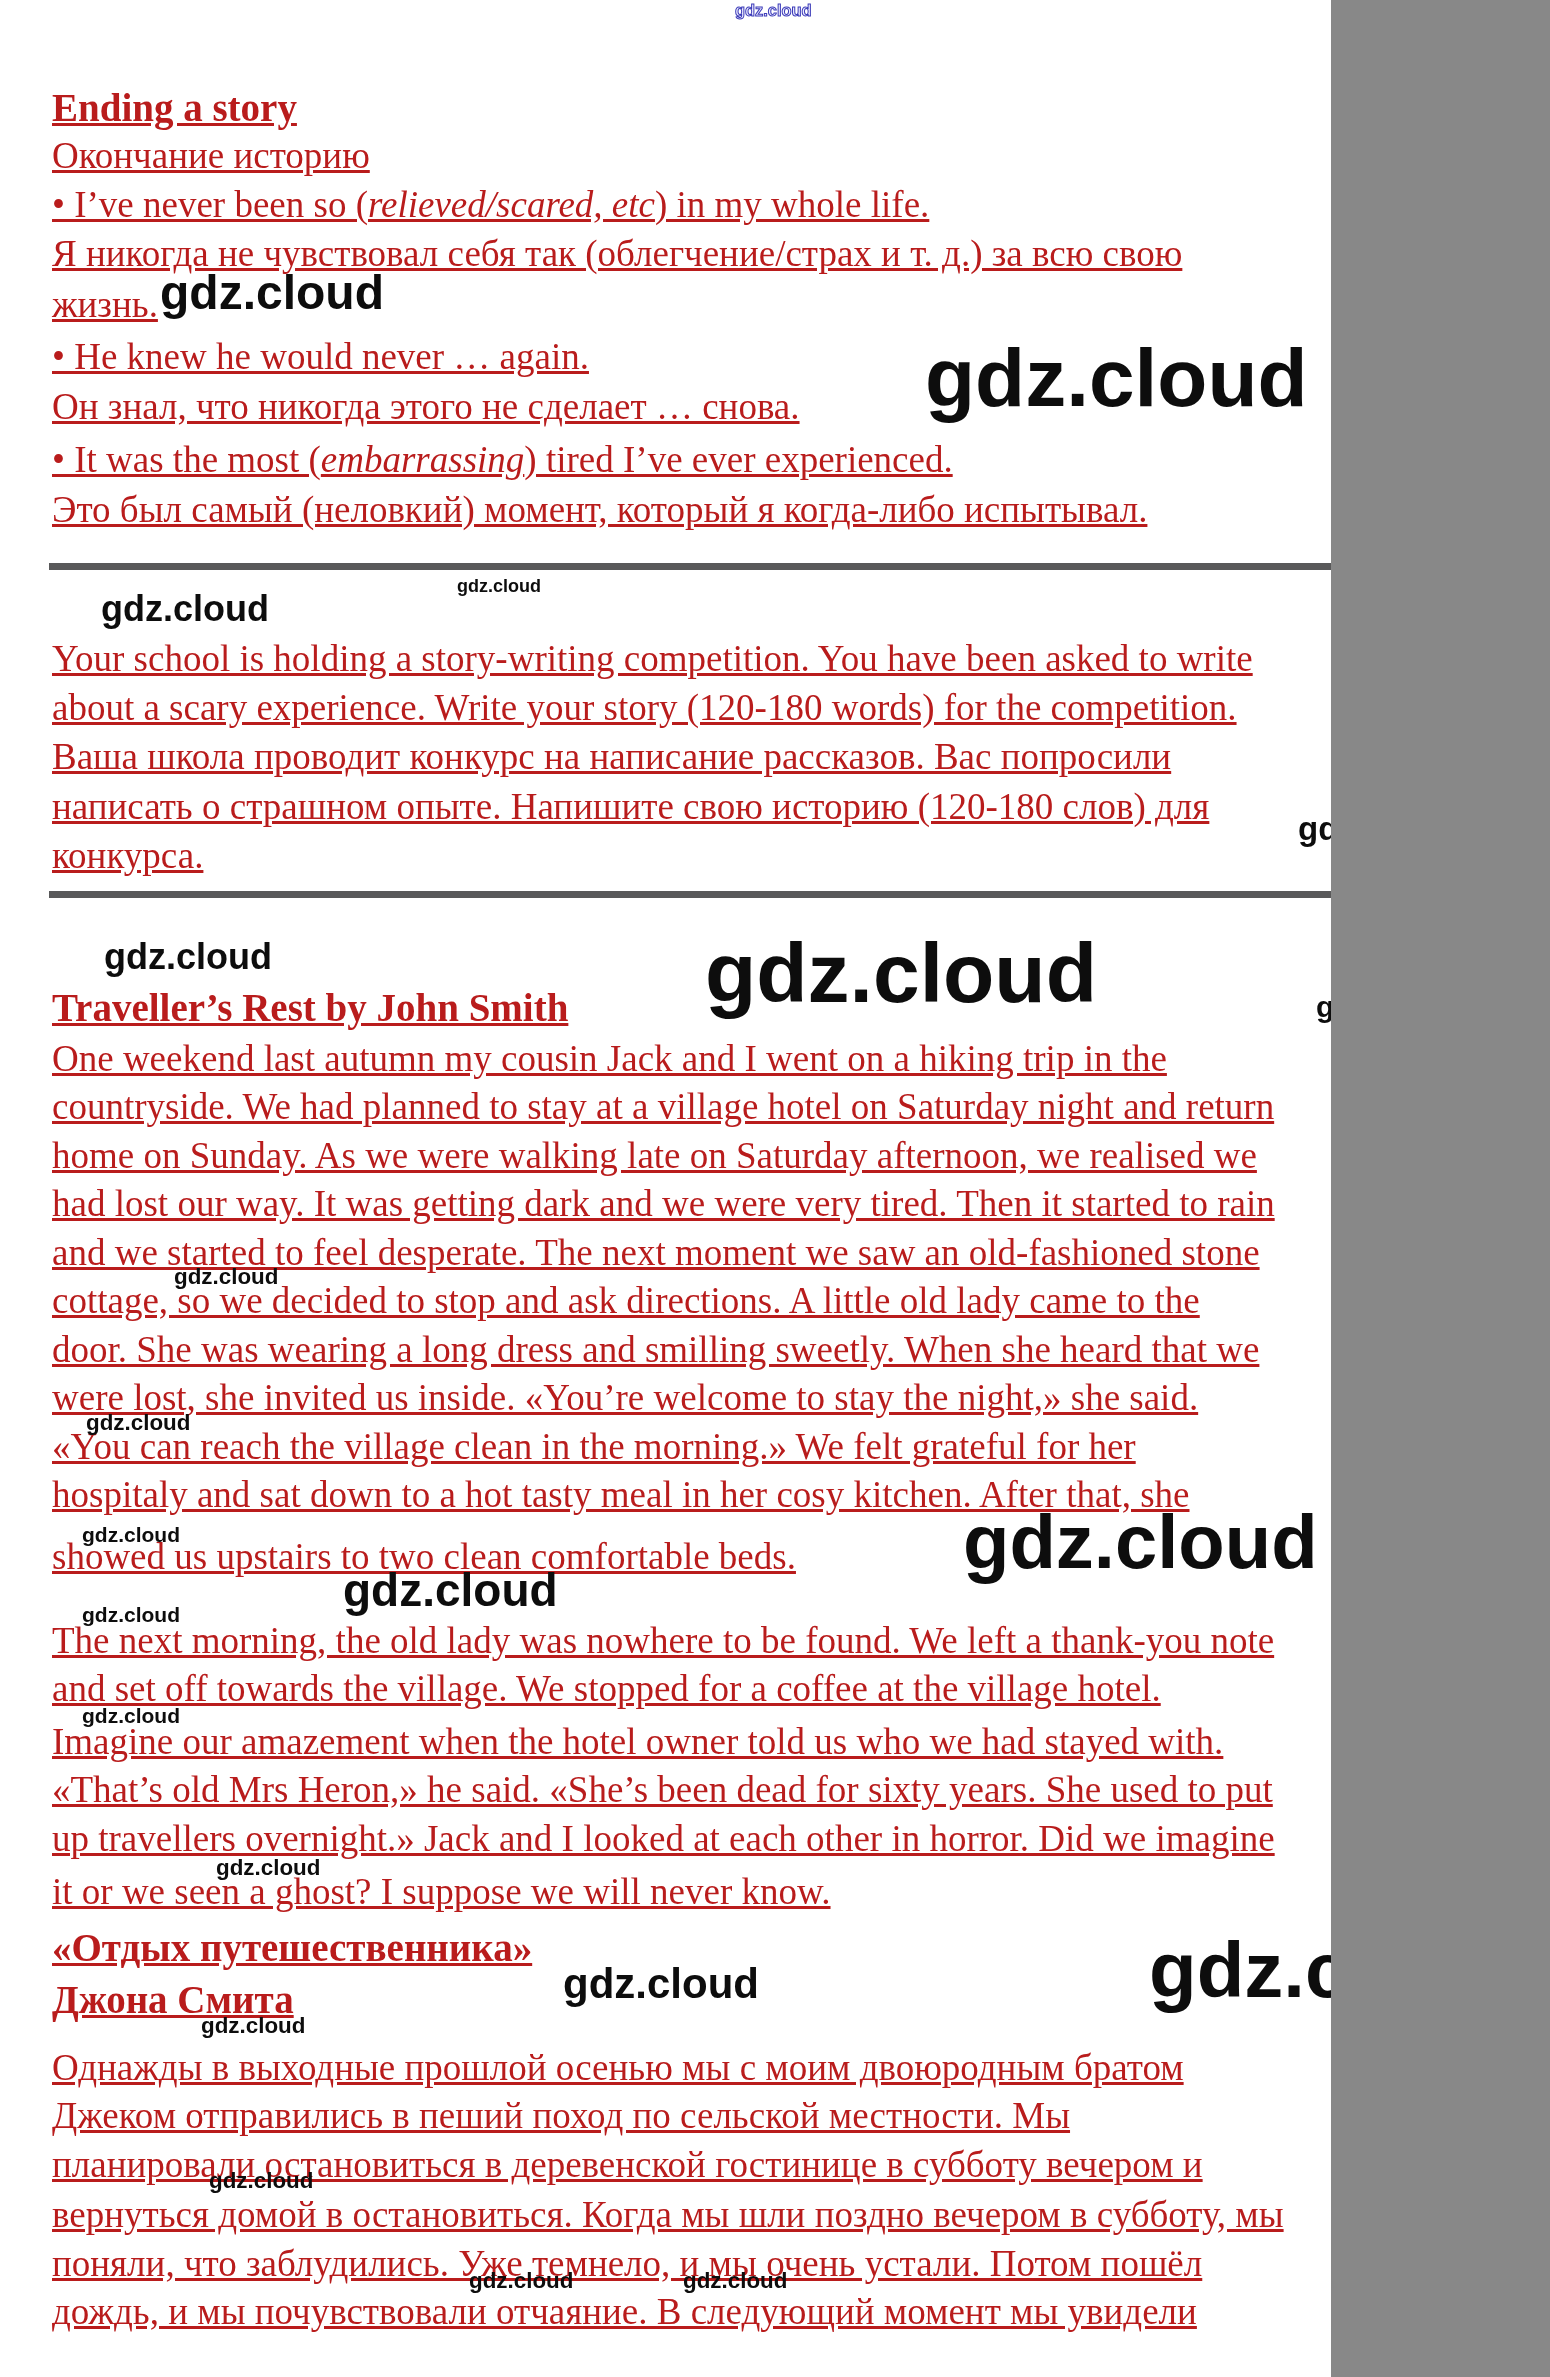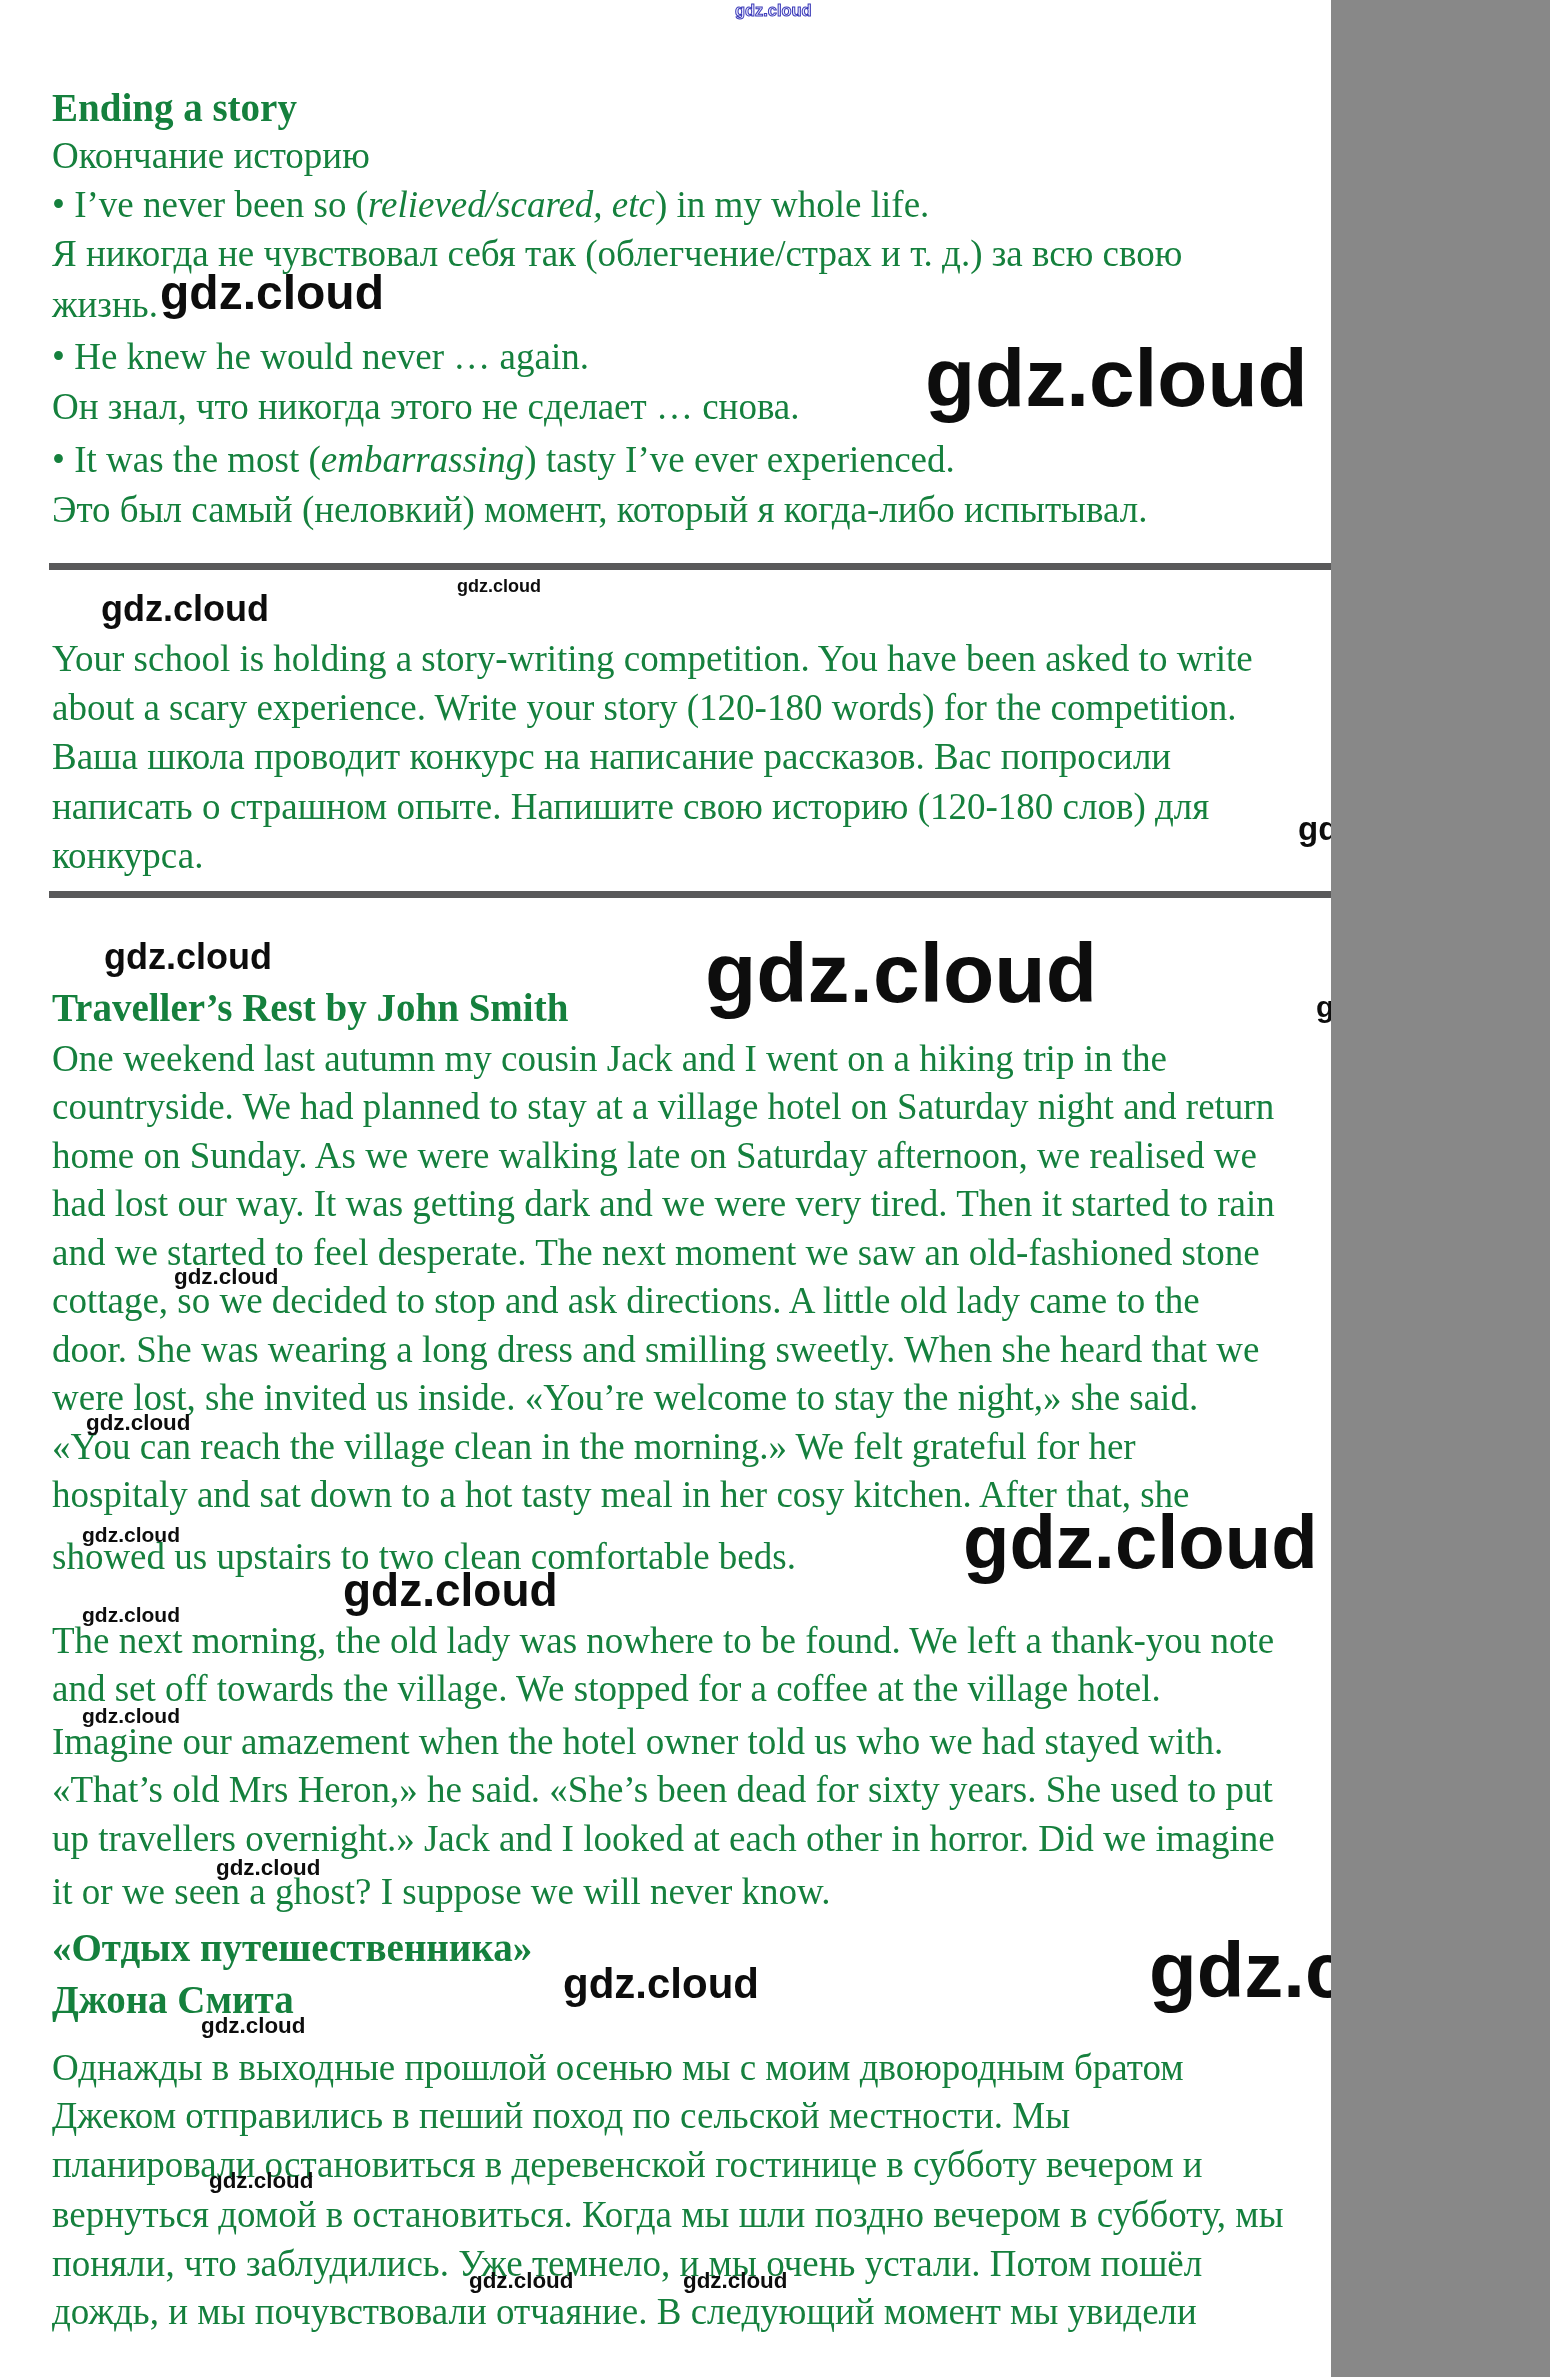--- a/index.html
+++ b/index.html
@@ -8,22 +8,23 @@
     width:1331px;height:2377px;
     background:#ffffff;
     overflow:hidden;
     font-family:"Liberation Serif","DejaVu Serif",serif;
   }
   .line{
     position:absolute;
     white-space:nowrap;
     font-size:37px;
     line-height:1.22;
-    color:#15803d;
+    color:#b91c1c;
     font-family:"Liberation Serif","DejaVu Serif",serif;
+    text-decoration:underline;
   }
   .line.heading{font-weight:700;font-size:39px;}
   .line .it{font-style:italic;}
   .wm{
     position:absolute;
     white-space:nowrap;
     font-family:"Liberation Sans","DejaVu Sans",sans-serif;
     font-weight:600;
     color:#0d0d0d;
     line-height:1;
@@ -45,21 +46,21 @@
 <div id="page">
   <div class="wm top" style="left:735px;top:1.5px;font-size:16.4px;">gdz.cloud</div>
   <div id="content-layer">
       <div class="line heading" style="left: 52px; top: 84px;">Ending a story</div>
       <div class="line body" style="left: 52px; top: 133px;">Окончание историю</div>
       <div class="line body" style="left: 52px; top: 182px;"><span>• I’ve never been so (</span><span class="it">relieved/scared, etc</span><span>) in my whole life.</span></div>
       <div class="line body" style="left: 52px; top: 231px;">Я никогда не чувствовал себя так (облегчение/страх и т. д.) за всю свою</div>
       <div class="line body" style="left: 52px; top: 282px;">жизнь.</div>
       <div class="line body" style="left: 52px; top: 334px;">• He knew he would never … again.</div>
       <div class="line body" style="left: 52px; top: 384px;">Он знал, что никогда этого не сделает … снова.</div>
-      <div class="line body" style="left: 52px; top: 437px;"><span>• It was the most (</span><span class="it">embarrassing</span><span>) tasty I’ve ever experienced.</span></div>
+      <div class="line body" style="left: 52px; top: 437px;"><span>• It was the most (</span><span class="it">embarrassing</span><span>) tired I’ve ever experienced.</span></div>
       <div class="line body" style="left: 52px; top: 487px;">Это был самый (неловкий) момент, который я когда-либо испытывал.</div>
       <div class="line body" style="left: 52px; top: 636px;">Your school is holding a story-writing competition. You have been asked to write</div>
       <div class="line body" style="left: 52px; top: 685px; text-align: right;">about a scary experience. Write your story (120-180 words) for the competition.</div>
       <div class="line body" style="left: 52px; top: 734px;">Ваша школа проводит конкурс на написание рассказов. Вас попросили</div>
       <div class="line body" style="left: 52px; top: 784px;">написать о страшном опыте. Напишите свою историю (120-180 слов) для</div>
       <div class="line body" style="left: 52px; top: 833px;">конкурса.</div>
       <div class="line heading" style="left: 52px; top: 984px; text-align: right;">Traveller’s Rest by John Smith</div>
       <div class="line body" style="left: 52px; top: 1036px;">One weekend last autumn my cousin Jack and I went on a hiking trip in the</div>
       <div class="line body" style="left: 52px; top: 1084px;">countryside. We had planned to stay at a village hotel on Saturday night and return</div>
       <div class="line body" style="left: 52px; top: 1133px;">home on Sunday. As we were walking late on Saturday afternoon, we realised we</div>

